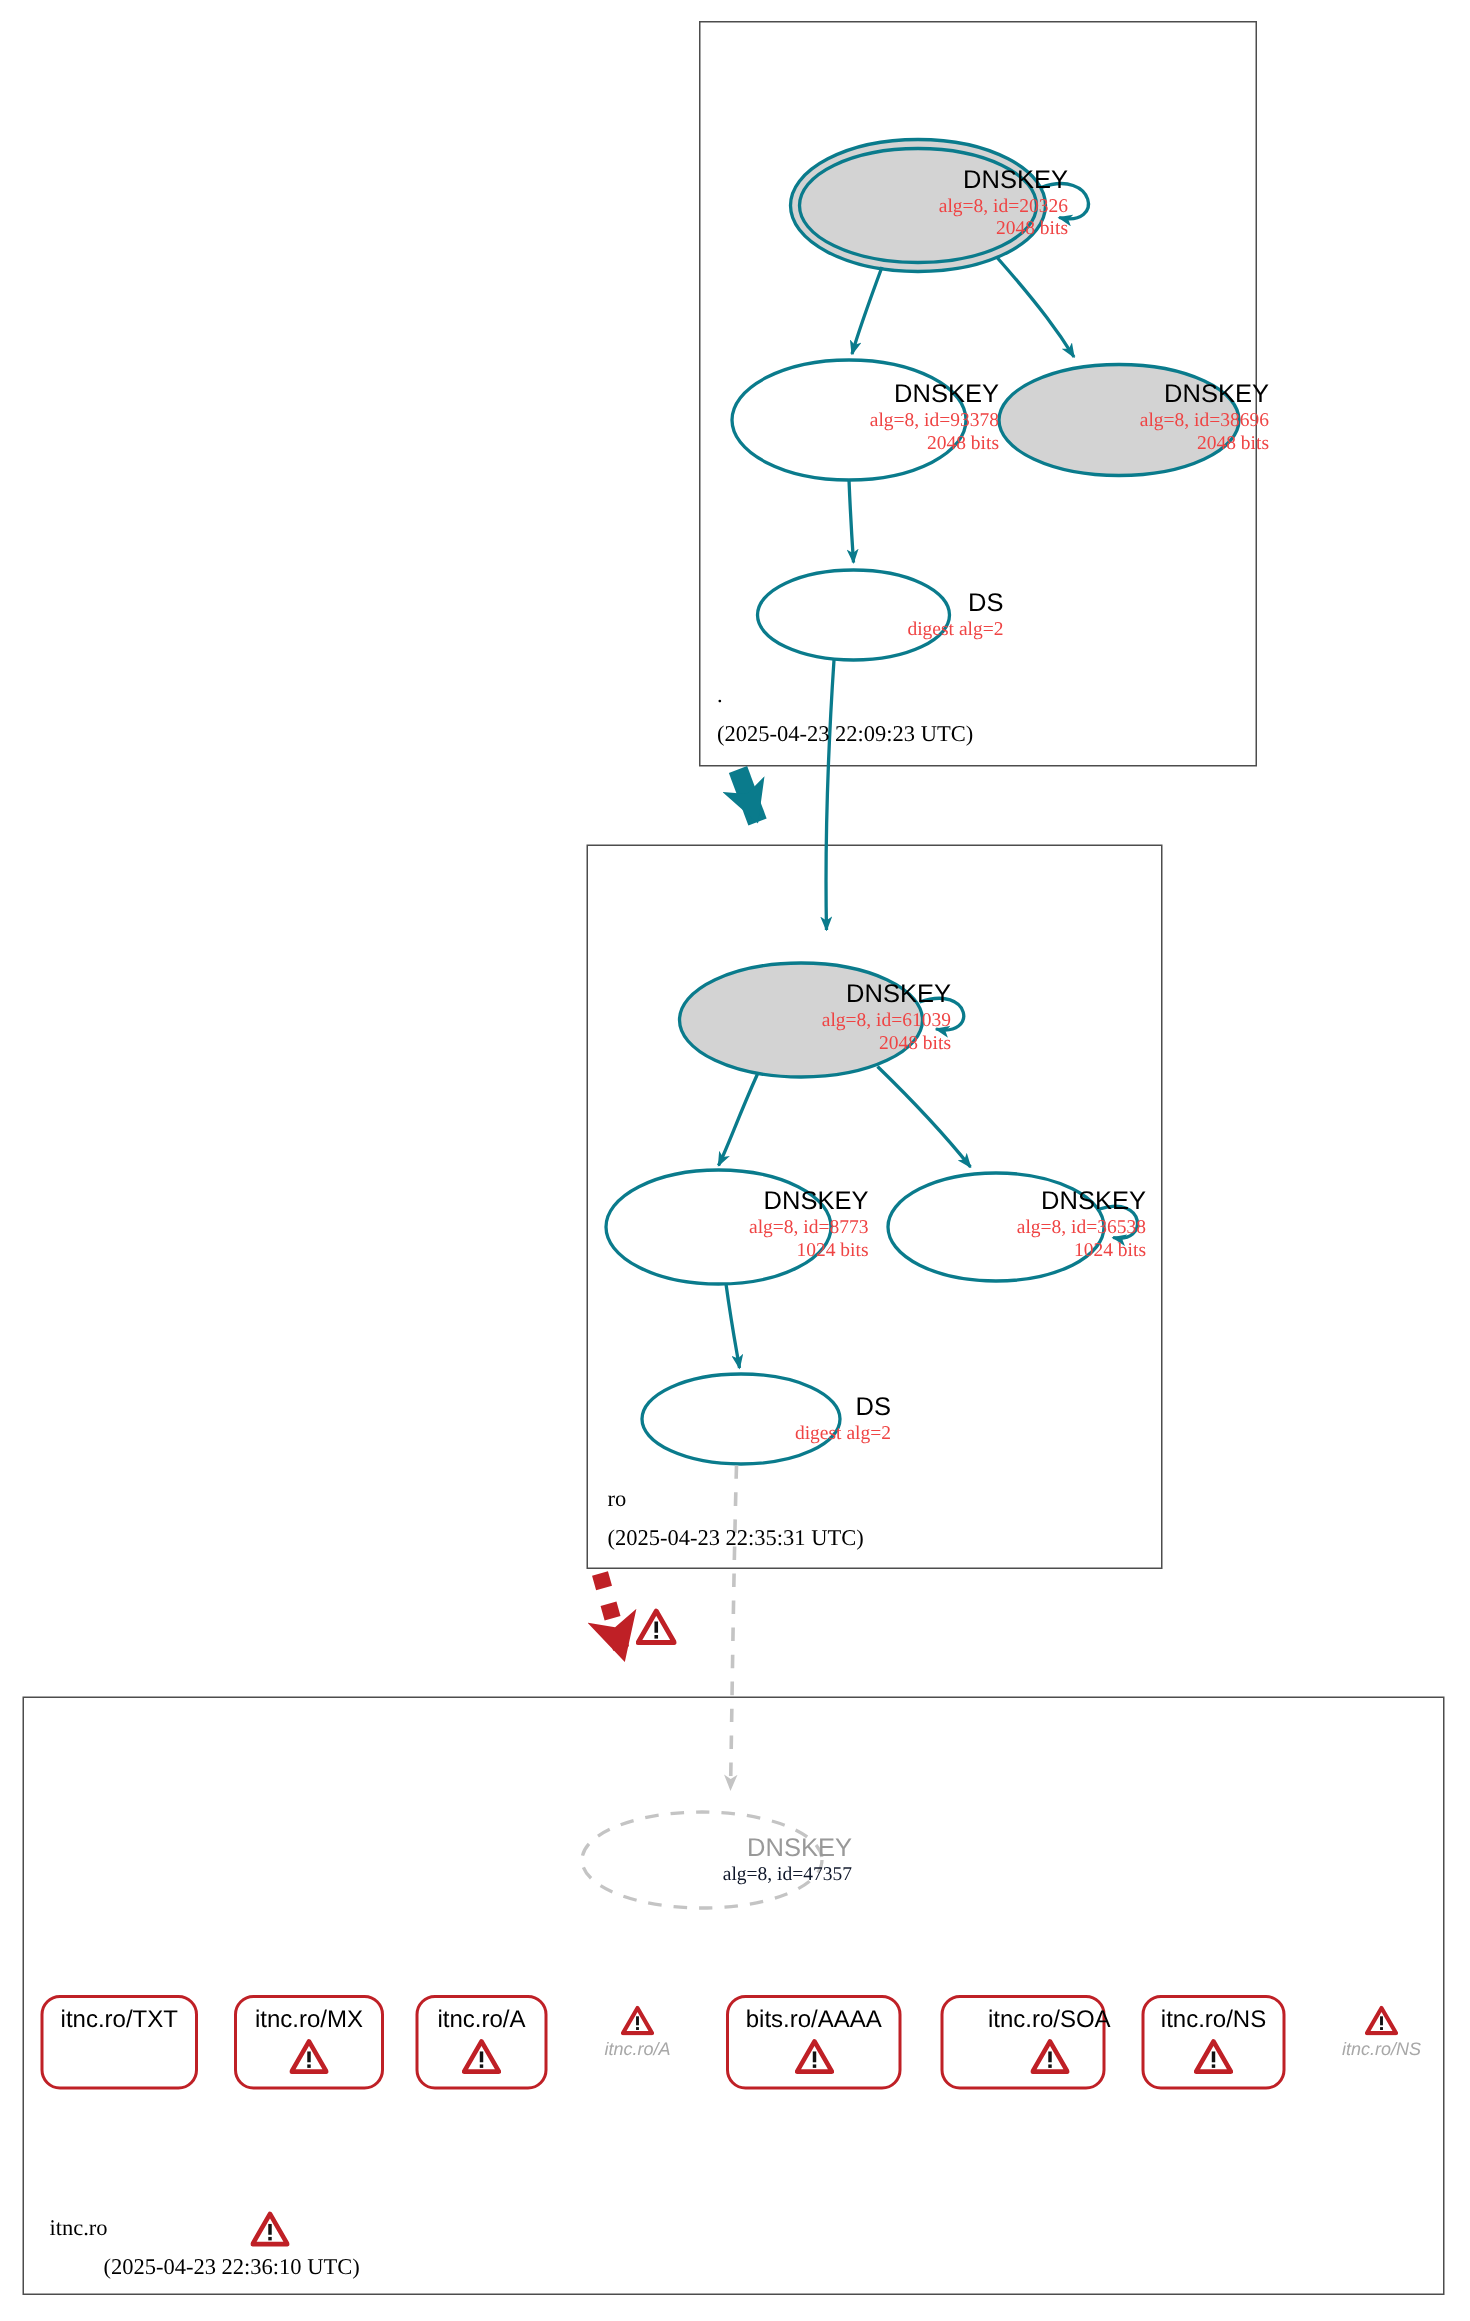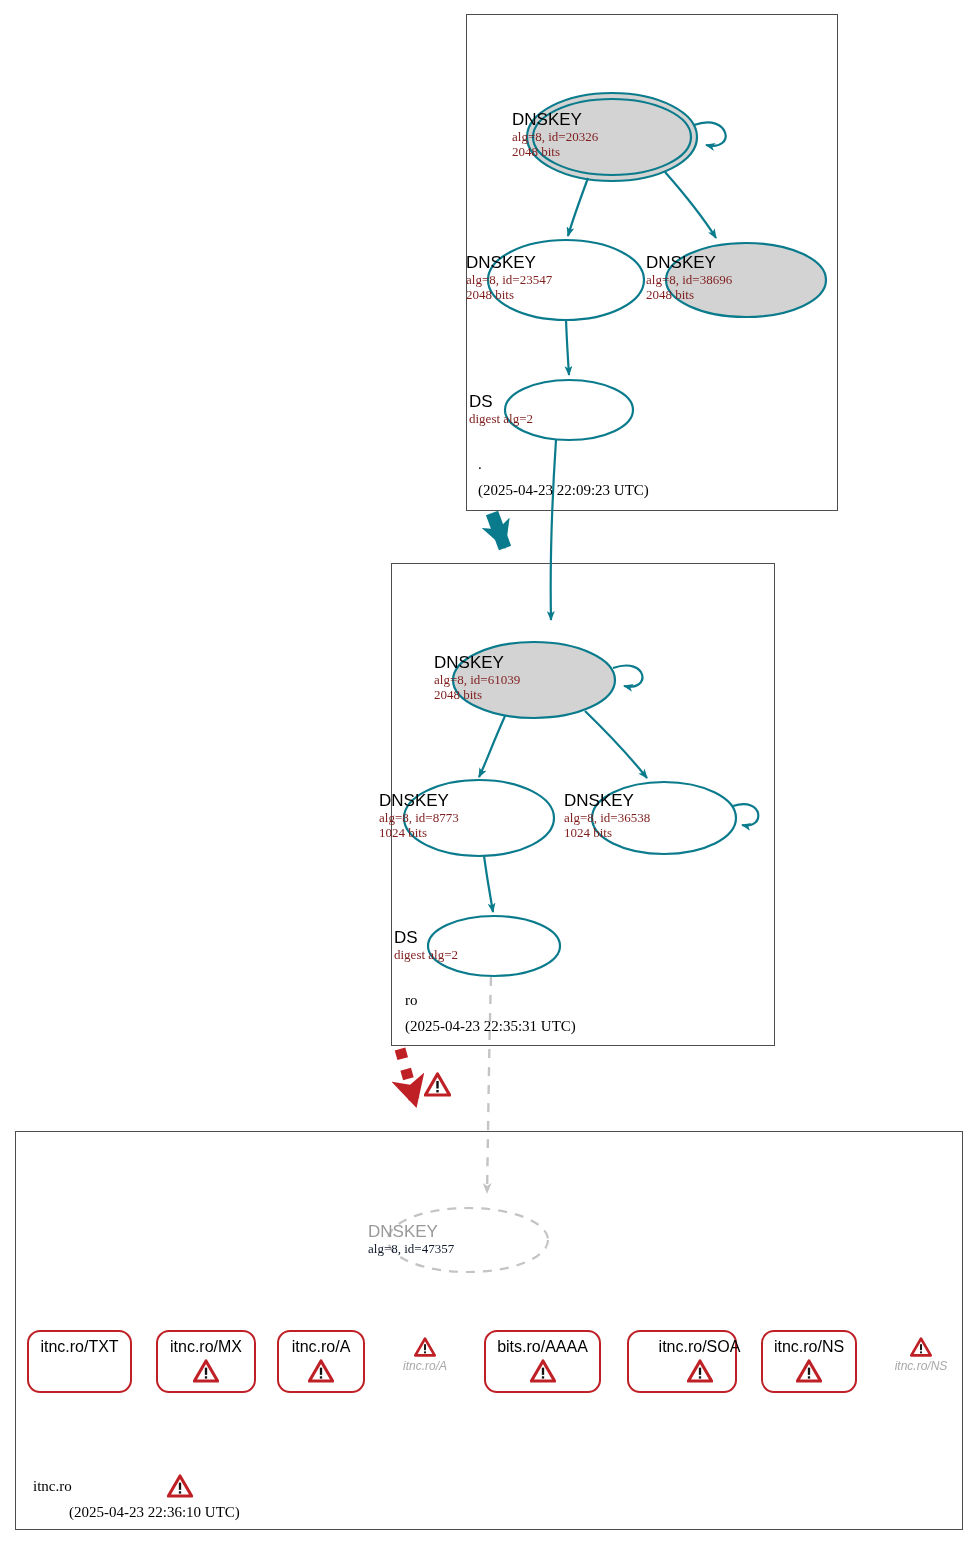--- a/index.html
+++ b/index.html
@@ -2,23 +2,23 @@
 <html><head>
 <meta charset="utf-8">
 <style>
   html,body{margin:0;padding:0;background:#ffffff;}
   body{font-family:"Liberation Sans",sans-serif;}
   #stage{position:relative;width:980px;height:1547px;overflow:hidden;background:#fff;}
   .zone-box{position:absolute;border:1px solid #4d4d4d;box-sizing:border-box;background:transparent;}
   .zone-label{position:absolute;font-family:"Liberation Serif",serif;font-size:15px;color:#000;white-space:nowrap;}
   .zone-time{position:absolute;font-family:"Liberation Serif",serif;font-size:15px;color:#000;white-space:nowrap;}
   svg.layer{position:absolute;left:0;top:0;width:980px;height:1547px;overflow:visible;pointer-events:none;}
-  .node-text{position:absolute;text-align:left;pointer-events:none;}
+  .node-text{position:absolute;text-align:right;pointer-events:none;}
   .nt-title{font-family:"Liberation Sans",sans-serif;font-size:17px;color:#000;line-height:19px;}
-  .nt-sub{font-family:"Liberation Serif",serif;font-size:13px;color:#7f1d1d;line-height:15px;}
+  .nt-sub{font-family:"Liberation Serif",serif;font-size:13px;color:#ef4444;line-height:15px;}
   .nt-title.ghost{color:#999;}
   .nt-sub.ghost{color:#0f172a;}
   .rrset{position:absolute;box-sizing:border-box;border:2px solid #bf2026;border-radius:13px;background:#fff;
          display:flex;flex-direction:column;align-items:center;justify-content:flex-start;padding-top:6px;}
   .rrset .lbl{font-family:"Liberation Sans",sans-serif;font-size:16px;color:#000;white-space:nowrap;}
   .bare-rrset{position:absolute;display:flex;flex-direction:column;align-items:center;}
   .bare-rrset .lbl{font-family:"Liberation Sans",sans-serif;font-style:italic;font-size:12px;color:#a8a8a8;white-space:nowrap;}
   .warn{display:block;}
 </style>
 </head>
@@ -110,21 +110,21 @@
   </svg>
 
   <div class="node-text" style="left:512px;top:110px;width:200px;">
     <div class="nt-title">DNSKEY</div>
     <div class="nt-sub">alg=8, id=20326</div>
     <div class="nt-sub">2048 bits</div>
   </div>
 
   <div class="node-text" style="left:466px;top:253px;width:200px;">
     <div class="nt-title">DNSKEY</div>
-    <div class="nt-sub">alg=8, id=23547</div>
+    <div class="nt-sub">alg=8, id=93378</div>
     <div class="nt-sub">2048 bits</div>
   </div>
 
   <div class="node-text" style="left:646px;top:253px;width:200px;">
     <div class="nt-title">DNSKEY</div>
     <div class="nt-sub">alg=8, id=38696</div>
     <div class="nt-sub">2048 bits</div>
   </div>
 
   <div class="node-text" style="left:469px;top:392px;width:200px;">

